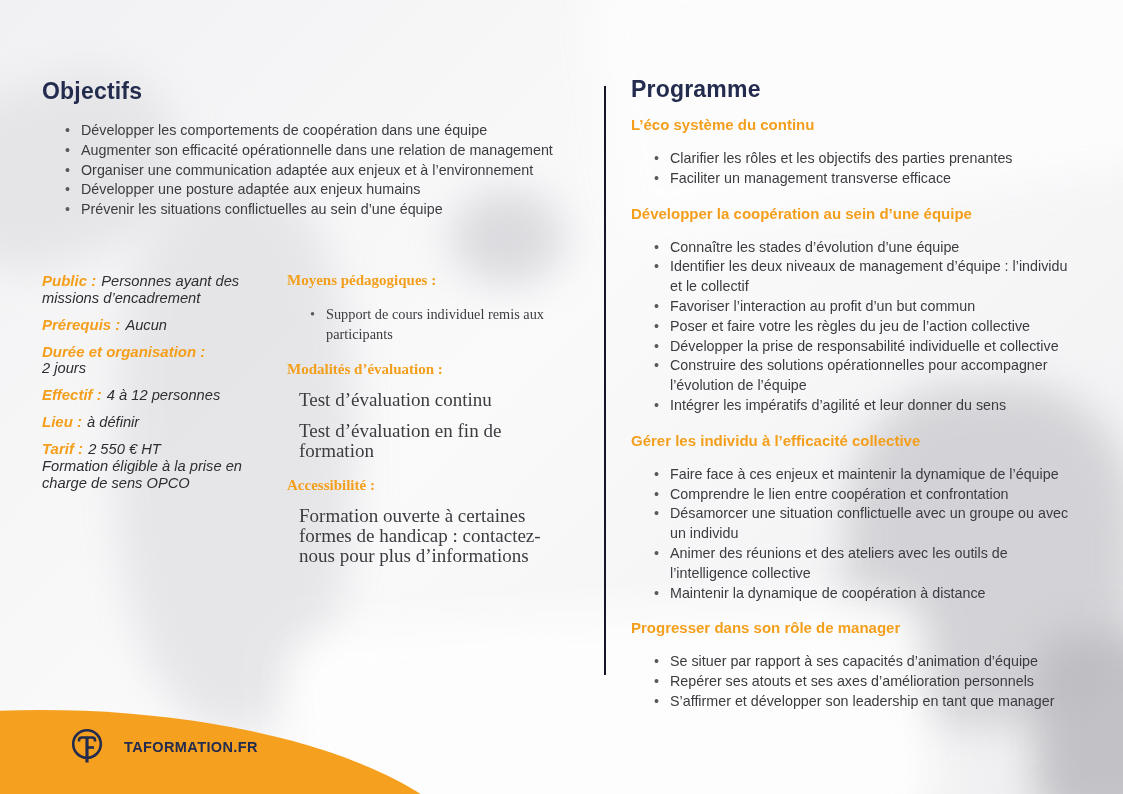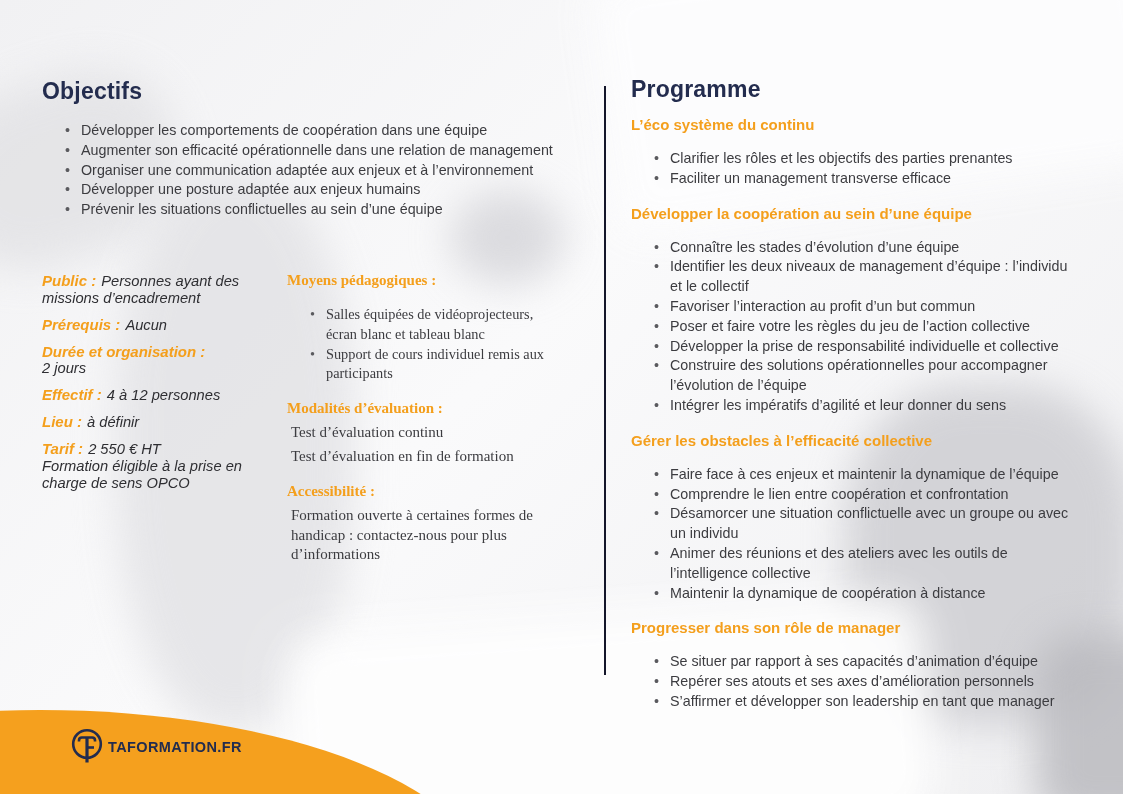--- a/index.html
+++ b/index.html
@@ -27,30 +27,30 @@
   ul.bullets li{position:relative;padding-left:23px;font-size:14.3px;line-height:19.8px;color:#3c3c40;}
   ul.bullets li::before{content:"\2022";position:absolute;left:7px;top:0;color:#5a5a5e;}
 
   .objectifs-col{position:absolute;left:42px;top:78px;width:548px;}
 
   .info-left{position:absolute;left:42px;top:272px;width:238px;}
   .info-mid{position:absolute;left:287px;top:272px;width:290px;font-family:Liberation Serif, serif;}
   .info-item{margin-bottom:9px;font-size:14.7px;line-height:17px;color:#2e2e32;font-style:italic;}
   .info-label{color:#f49f1c;font-weight:bold;font-size:15px;margin-right:5px;}
   .mid-block{margin-bottom:16px;}
-  .mid-block p{margin:4px;font-size:15px;line-height:19.8px;color:#3c3c40;}
+  .mid-block p{margin:12px;font-size:19px;line-height:19.8px;color:#3c3c40;}
 
   .divider{position:absolute;left:604px;top:86px;width:2px;height:589px;background:#14162a;}
 
   .right-col{position:absolute;left:631px;top:76px;width:456px;}
   .prog-section{margin-top:13px;}
   .prog-section .h3{margin-bottom:5px;}
 
   .blob{position:absolute;left:-410px;top:710px;width:900px;height:360px;border-radius:50%;background:#f5a01e;z-index:3;}
-  .footer-logo{position:absolute;left:70px;top:727px;display:flex;align-items:center;gap:4px;z-index:4;}
+  .footer-logo{position:absolute;left:70px;top:727px;display:flex;align-items:center;gap:20px;z-index:4;}
   .brand{font-size:14.5px;font-weight:bold;color:#232c4e;letter-spacing:.4px;}
 </style>
 </head>
 <body>
 
 <div class="page">
 
   <div>
     <div class="bg-shape sh-ceiling"></div>
     <div class="bg-shape sh-left-arm"></div>
@@ -92,21 +92,20 @@
     <div class="info-item">
       <span class="info-label">Tarif :</span><span>2 550 € HT</span>
       <div>Formation éligible à la prise en charge de sens OPCO</div>
     </div>
   </div>
 
   <div class="info-mid layer">
     <div class="mid-block">
       <h3 class="h3">Moyens pédagogiques :</h3>
       <ul class="bullets">
-        <li>Salles équipées de vidéoprojecteurs, écran blanc et tableau blanc</li>
         <li>Support de cours individuel remis aux participants</li>
       </ul>
     </div>
     <div class="mid-block">
       <h3 class="h3">Modalités d’évaluation :</h3>
       <p>Test d’évaluation continu</p>
       <p>Test d’évaluation en fin de formation</p>
     </div>
     <div class="mid-block">
       <h3 class="h3">Accessibilité :</h3>
@@ -134,21 +133,21 @@
         <li>Identifier les deux niveaux de management d’équipe : l’individu et le collectif</li>
         <li>Favoriser l’interaction au profit d’un but commun</li>
         <li>Poser et faire votre les règles du jeu de l’action collective</li>
         <li>Développer la prise de responsabilité individuelle et collective</li>
         <li>Construire des solutions opérationnelles pour accompagner l’évolution de l’équipe</li>
         <li>Intégrer les impératifs d’agilité et leur donner du sens</li>
       </ul>
     </div>
 
     <div class="prog-section">
-      <h3 class="h3">Gérer les obstacles à l’efficacité collective</h3>
+      <h3 class="h3">Gérer les individu à l’efficacité collective</h3>
       <ul class="bullets">
         <li>Faire face à ces enjeux et maintenir la dynamique de l’équipe</li>
         <li>Comprendre le lien entre coopération et confrontation</li>
         <li>Désamorcer une situation conflictuelle avec un groupe ou avec un individu</li>
         <li>Animer des réunions et des ateliers avec les outils de l’intelligence collective</li>
         <li>Maintenir la dynamique de coopération à distance</li>
       </ul>
     </div>
 
     <div class="prog-section">

